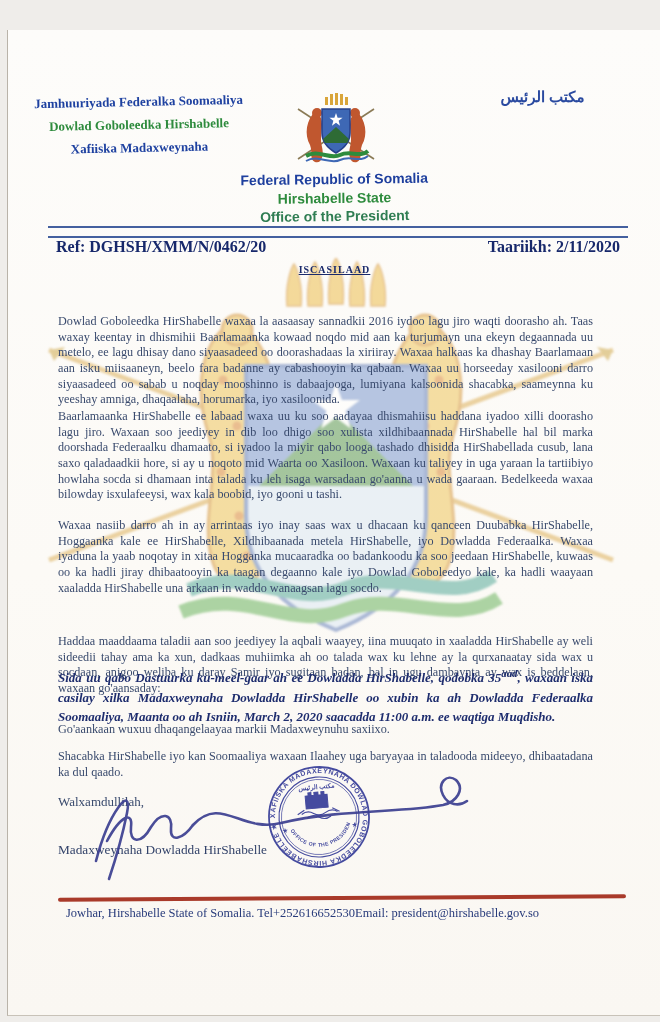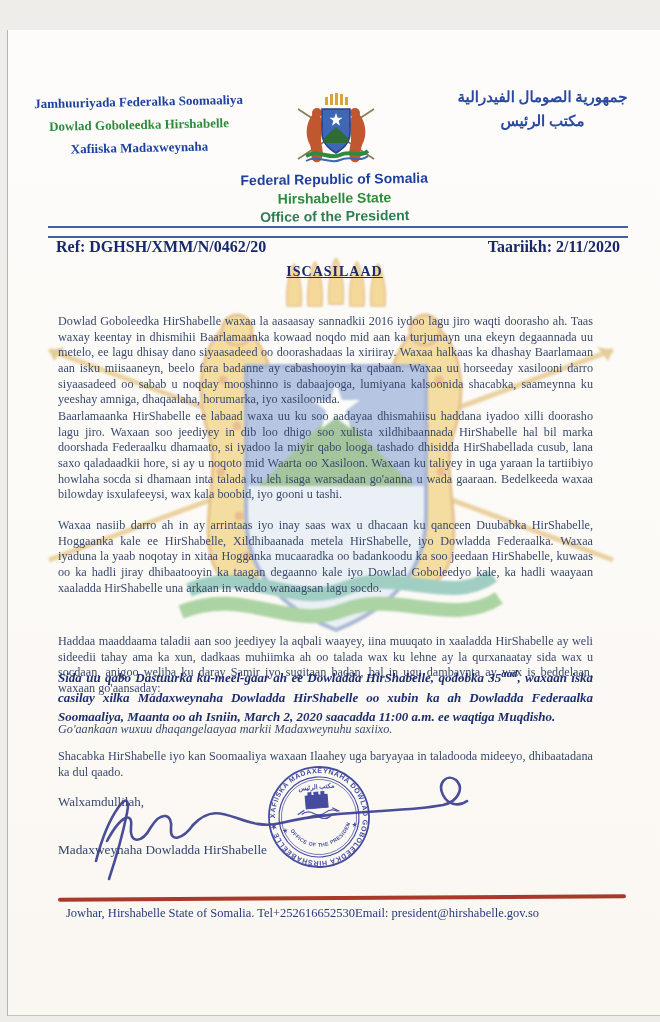--- a/index.html
+++ b/index.html
@@ -20,29 +20,29 @@
   .hdr-ar .l2{color:#2e8b3d;}
   .org{left:0;top:140px;width:653px;text-align:center;font-family:"Liberation Sans",sans-serif;
        font-weight:bold;font-size:14px;line-height:18.5px;transform:rotate(-0.8deg);z-index:2;}
   .org .l1{color:#1e3f9e;}
   .org .l2{color:#2e8b3d;}
   .org .l3{color:#2f7d52;}
   .dline{left:40px;top:196px;width:580px;height:8px;border-top:2px solid #44609f;
          border-bottom:2px solid #44609f;z-index:2;}
   .refrow{left:48px;top:208px;width:564px;display:flex;justify-content:space-between;
           font-weight:bold;font-size:16px;color:#17286b;z-index:2;}
-  .title{left:0;top:234px;width:653px;text-align:center;font-weight:bold;font-size:14px;
+  .title{left:0;top:234px;width:653px;text-align:center;font-weight:bold;font-size:10px;
          letter-spacing:1px;color:#1a2a6c;z-index:2;}
   .title span{text-decoration:underline;}
   
   .para{left:50px;width:535px;font-size:12.2px;line-height:15.6px;color:#394a6d;
         text-align:justify;z-index:2;}
   .p1{top:272px;} .p2{top:367px;} .p3{top:476px;} .p4{top:566px;margin-top:38px;}
   .decree{top:621px;font-weight:bold;font-style:italic;font-size:13px;line-height:19.5px;color:#1e2d6e;}
-  .p6{top:680px;text-align:left;font-style:italic;} .p7{top:707px;} 
+  .p6{top:680px;text-align:left;} .p7{top:707px;} 
   .salut{top:751px;text-align:left;font-size:13px;}
   .signame{left:50px;width:330px;font-size:13.3px;color:#33436a;z-index:2;text-align:left;}
   .st1{top:812px;} .st2{top:834px;}
   
   .redline{left:50px;top:866px;width:568px;height:3.5px;background:#a93a2a;
            transform:rotate(-0.35deg);border-radius:2px;z-index:2;}
   .footrow{left:58px;top:876px;width:556px;display:flex;
            font-size:12.5px;color:#273a7a;z-index:2;}
   svg{display:block;}
   .wm{left:33px;top:228px;width:580px;height:430px;opacity:0.5;filter:blur(0.8px);z-index:1;position:absolute;}
@@ -111,21 +111,20 @@
       <path d="M64,18 C74,26 76,42 70,52 C67,60 71,66 65,69 C58,71 56,62 58,54 C61,44 56,34 59,25 Z" fill="#c0572f"></path>
       <circle cx="63" cy="20" r="5" fill="#c0572f"></circle>
       <path d="M30,16 L58,16 L58,40 C58,50 51,56 44,60 C37,56 30,50 30,40 Z" fill="#3e68b5" stroke="#27408b" stroke-width="1.5"></path>
       <polygon points="0,-6 1.4,-1.9 5.7,-1.9 2.3,0.7 3.5,4.9 0,2.3 -3.5,4.9 -2.3,0.7 -5.7,-1.9 -1.4,-1.9" transform="translate(44,27) scale(1.15)" fill="#ffffff"></polygon>
       <path d="M31,46 L44,34 L57,46 L55,50 L33,50 Z" fill="#2e6b35"></path>
       <path d="M14,63 C26,56 38,67 48,62 C58,57 68,65 76,58" stroke="#2e8b3d" stroke-width="4" fill="none"></path>
       <path d="M14,68 C26,61 38,72 48,67 C58,62 68,70 76,63" stroke="#3e68b5" stroke-width="2" fill="none"></path>
     </svg>
 
     <div class="abs hdr-ar">
-      <div class="l1">جمهورية الصومال الفيدرالية</div>
       <div class="l3">مكتب الرئيس</div>
     </div>
 
     <div class="abs org">
       <div class="l1">Federal Republic of Somalia</div>
       <div class="l2">Hirshabelle State</div>
       <div class="l3">Office of the President</div>
     </div>
 
     <div class="abs dline"></div>

